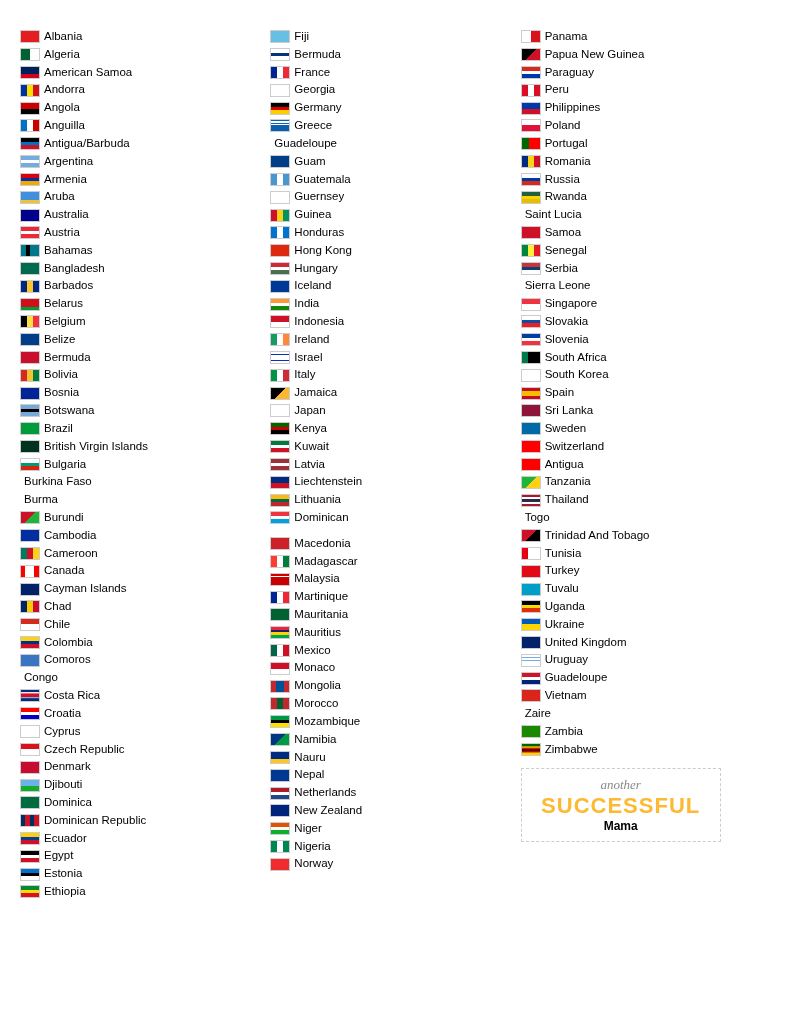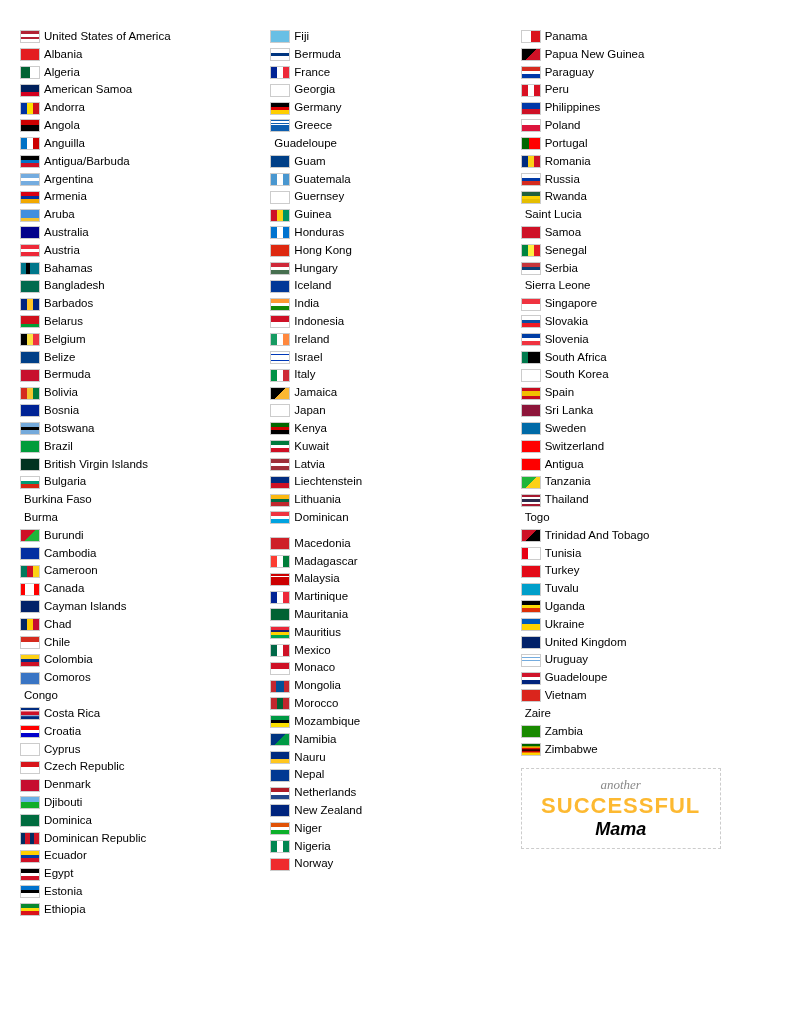--- a/index.html
+++ b/index.html
@@ -200,37 +200,32 @@
       font-style: italic;
     }
     .footer-logo .brand-main {
       font-size: 22px;
       font-weight: 900;
       color: #FDB931;
       text-transform: uppercase;
       letter-spacing: 1px;
     }
     .footer-logo .brand-sub {
-      font-size: 18px;
+      font-size: 12px;
       font-weight: bold;
       color: #000;
-      font-style: italic;
     }
   </style>
 </head>
 <body>
 
 <h1></h1>
 
 <div class="columns-wrapper">
   <div class="col" id="col1-container">
-      <div class="country-item">
-        <span class="flag f-usa"></span>
-        <span>United States of America</span>
-      </div>
       <div class="country-item">
         <span class="flag f-alb"></span>
         <span>Albania</span>
       </div>
       <div class="country-item">
         <span class="flag f-dza"></span>
         <span>Algeria</span>
       </div>
       <div class="country-item">
         <span class="flag f-asm"></span>

